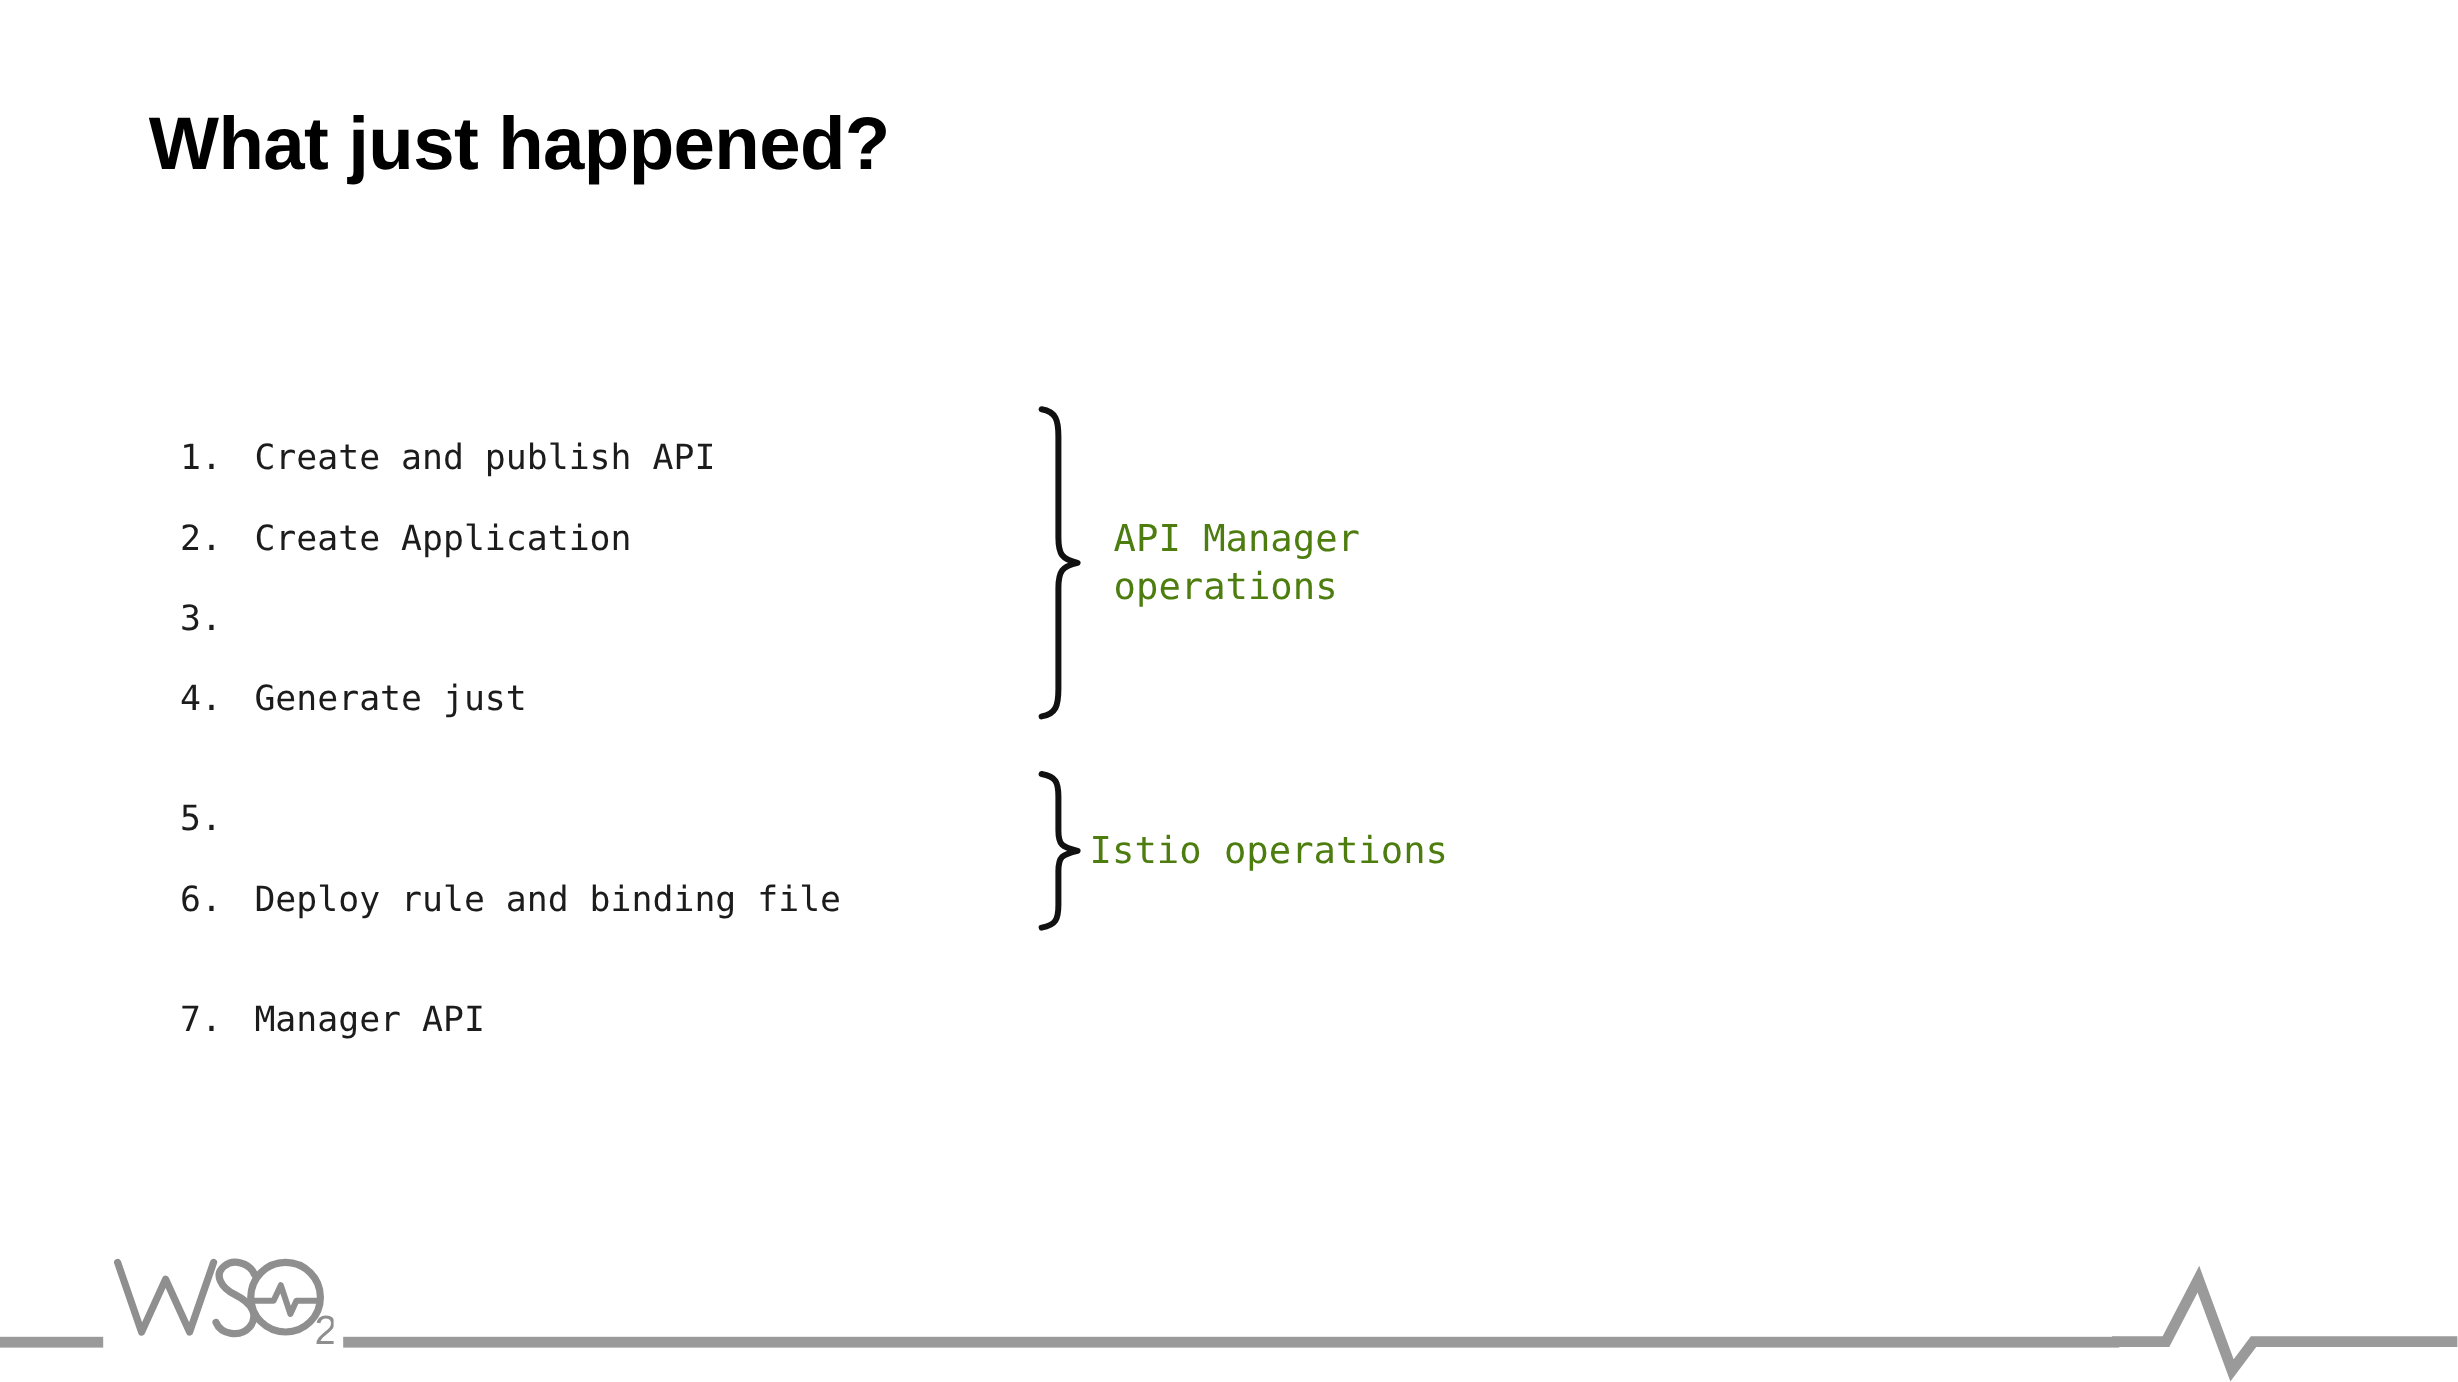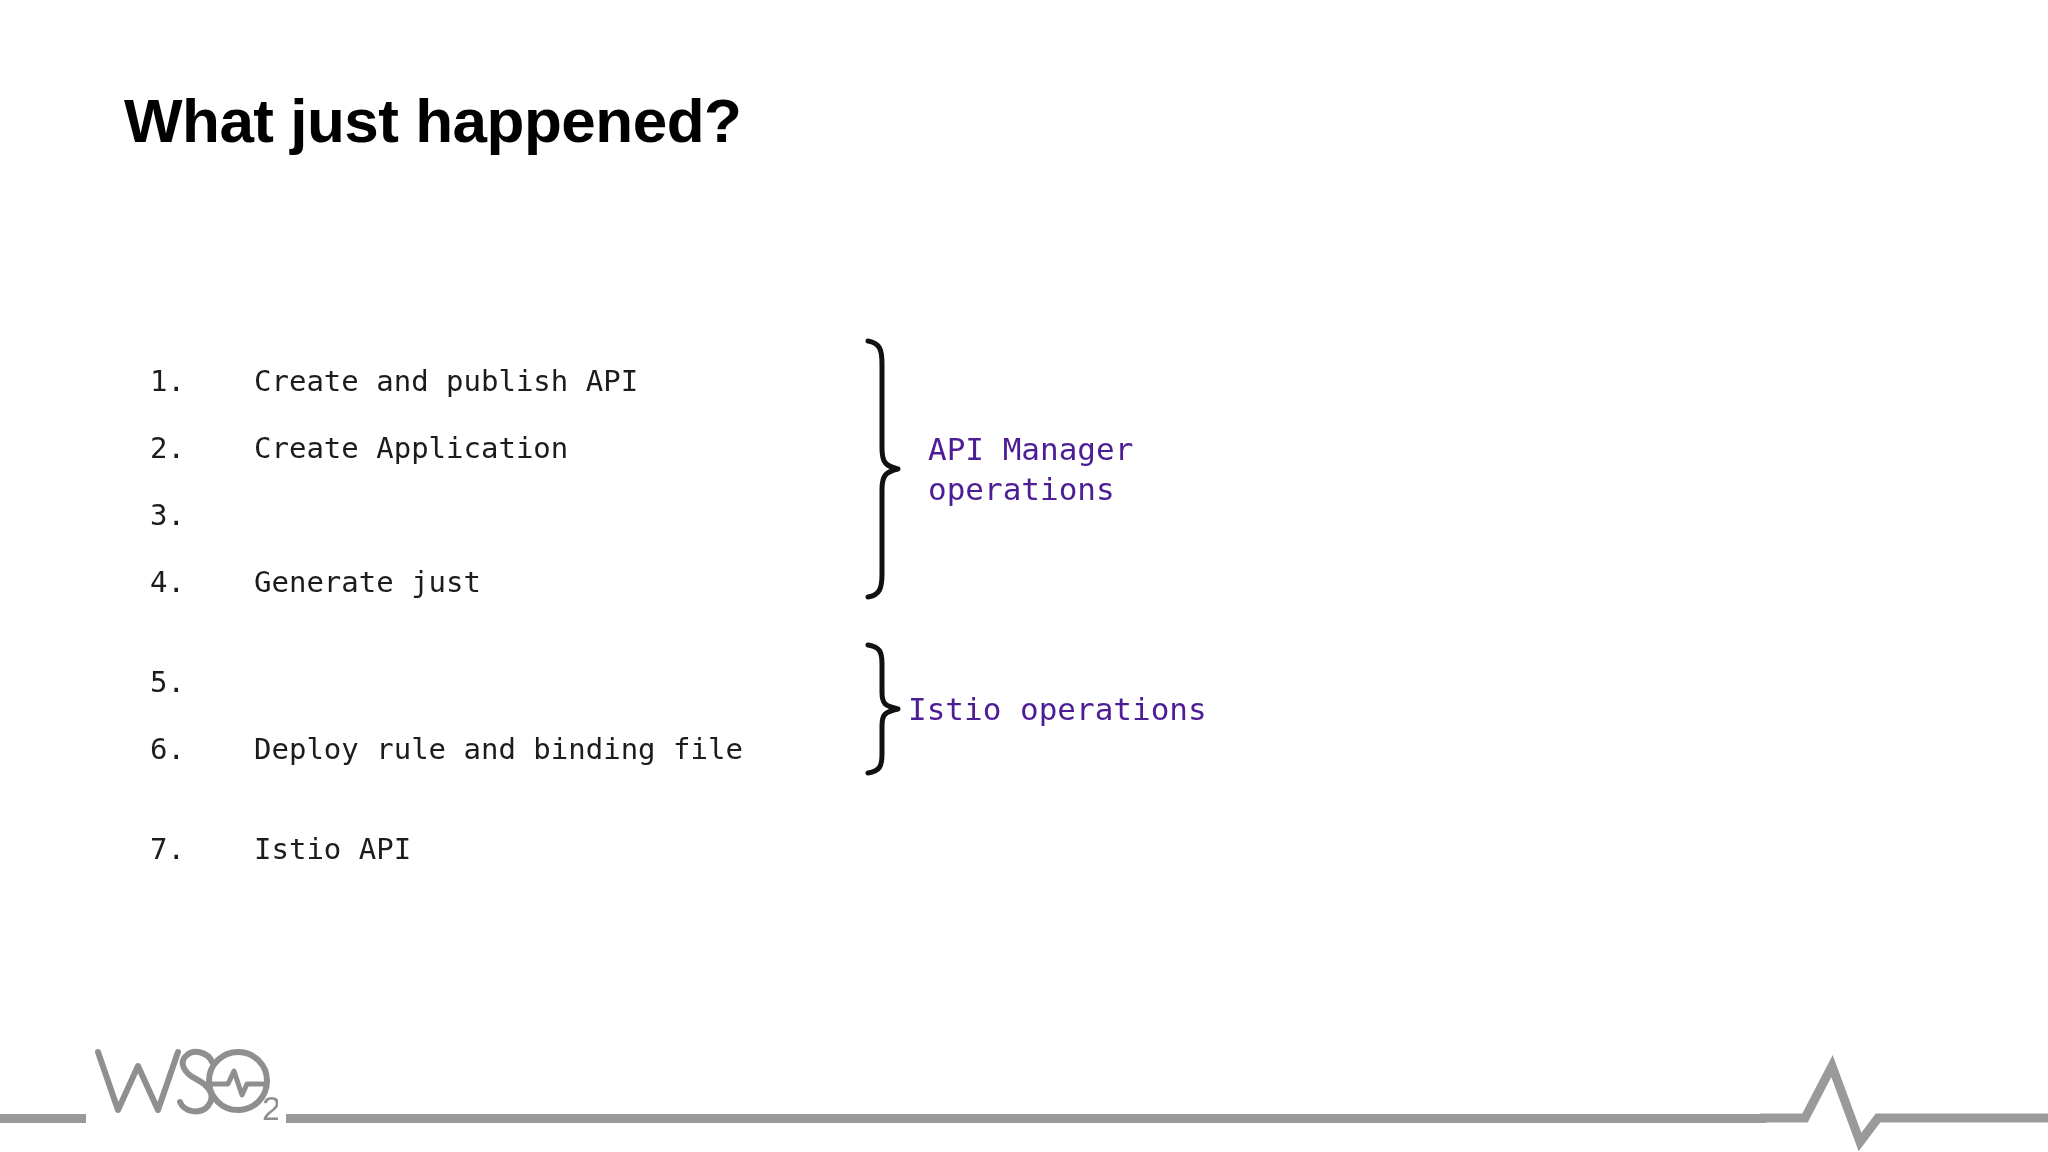--- a/index.html
+++ b/index.html
@@ -54,39 +54,38 @@
     height: 67px;
     line-height: 67px;
     white-space: nowrap;
   }
   .step-num {
     width: 62px;
     flex: 0 0 62px;
   }
   .step-text {
     flex: 0 1 auto;
-    margin-left: 42px;
   }
   .group-gap {
     height: 33px;
   }
 
   
   .brace-wrap {
     position: absolute;
   }
   .brace-wrap svg {
     display: block;
     overflow: visible;
   }
   .group-label {
     position: absolute;
     font-family: "DejaVu Sans Mono", "Liberation Mono", monospace;
     font-size: 31px;
-    color: #4c1d95;
+    color: #4d7c0f;
     line-height: 1.28;
     white-space: pre-line;
   }
 
   .brace-apim  { left: 862px; top: 338px; }
   .label-apim  { left: 928px; top: 430px; }
   .brace-istio { left: 862px; top: 642px; }
   .label-istio { left: 908px; top: 690px; }
 
   
@@ -161,21 +160,21 @@
         <span class="step-num">6.</span>
         <span class="step-text">Deploy rule and binding file</span>
       </div>
     </div>
 
     <div class="group-gap"></div>
 
     <div class="step-group">
       <div class="step-row">
         <span class="step-num">7.</span>
-        <span class="step-text">Istio API</span>
+        <span class="step-text">Manager API</span>
       </div>
     </div>
 
   </div>
 
   <div class="brace-wrap brace-apim">
     <svg width="52" height="262" viewBox="0 0 52 262" fill="none" stroke="#111111" stroke-width="5" stroke-linecap="round" stroke-linejoin="round">
       <path d="M6 3 C 18 5, 20 12, 20 26 L 20 110 C 20 124, 23 128, 36 131 C 23 134, 20 138, 20 152 L 20 236 C 20 250, 18 257, 6 259"></path>
     </svg>
   </div>

